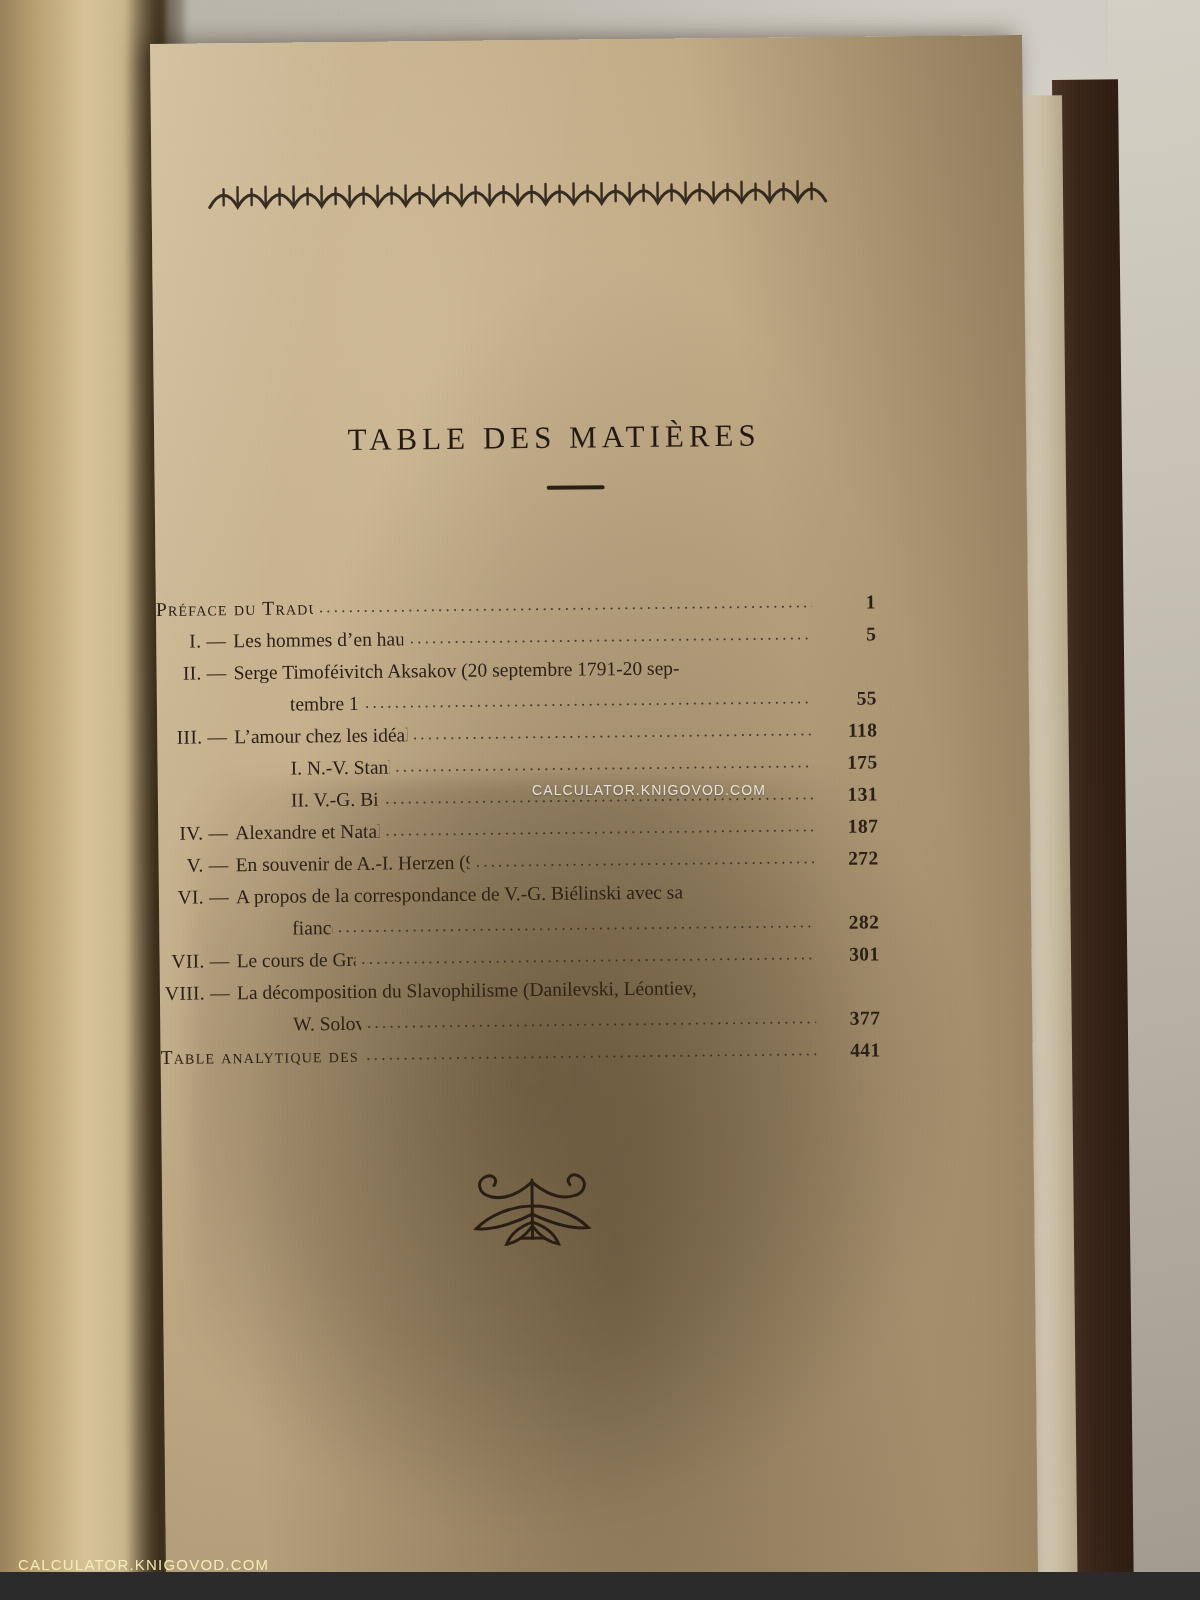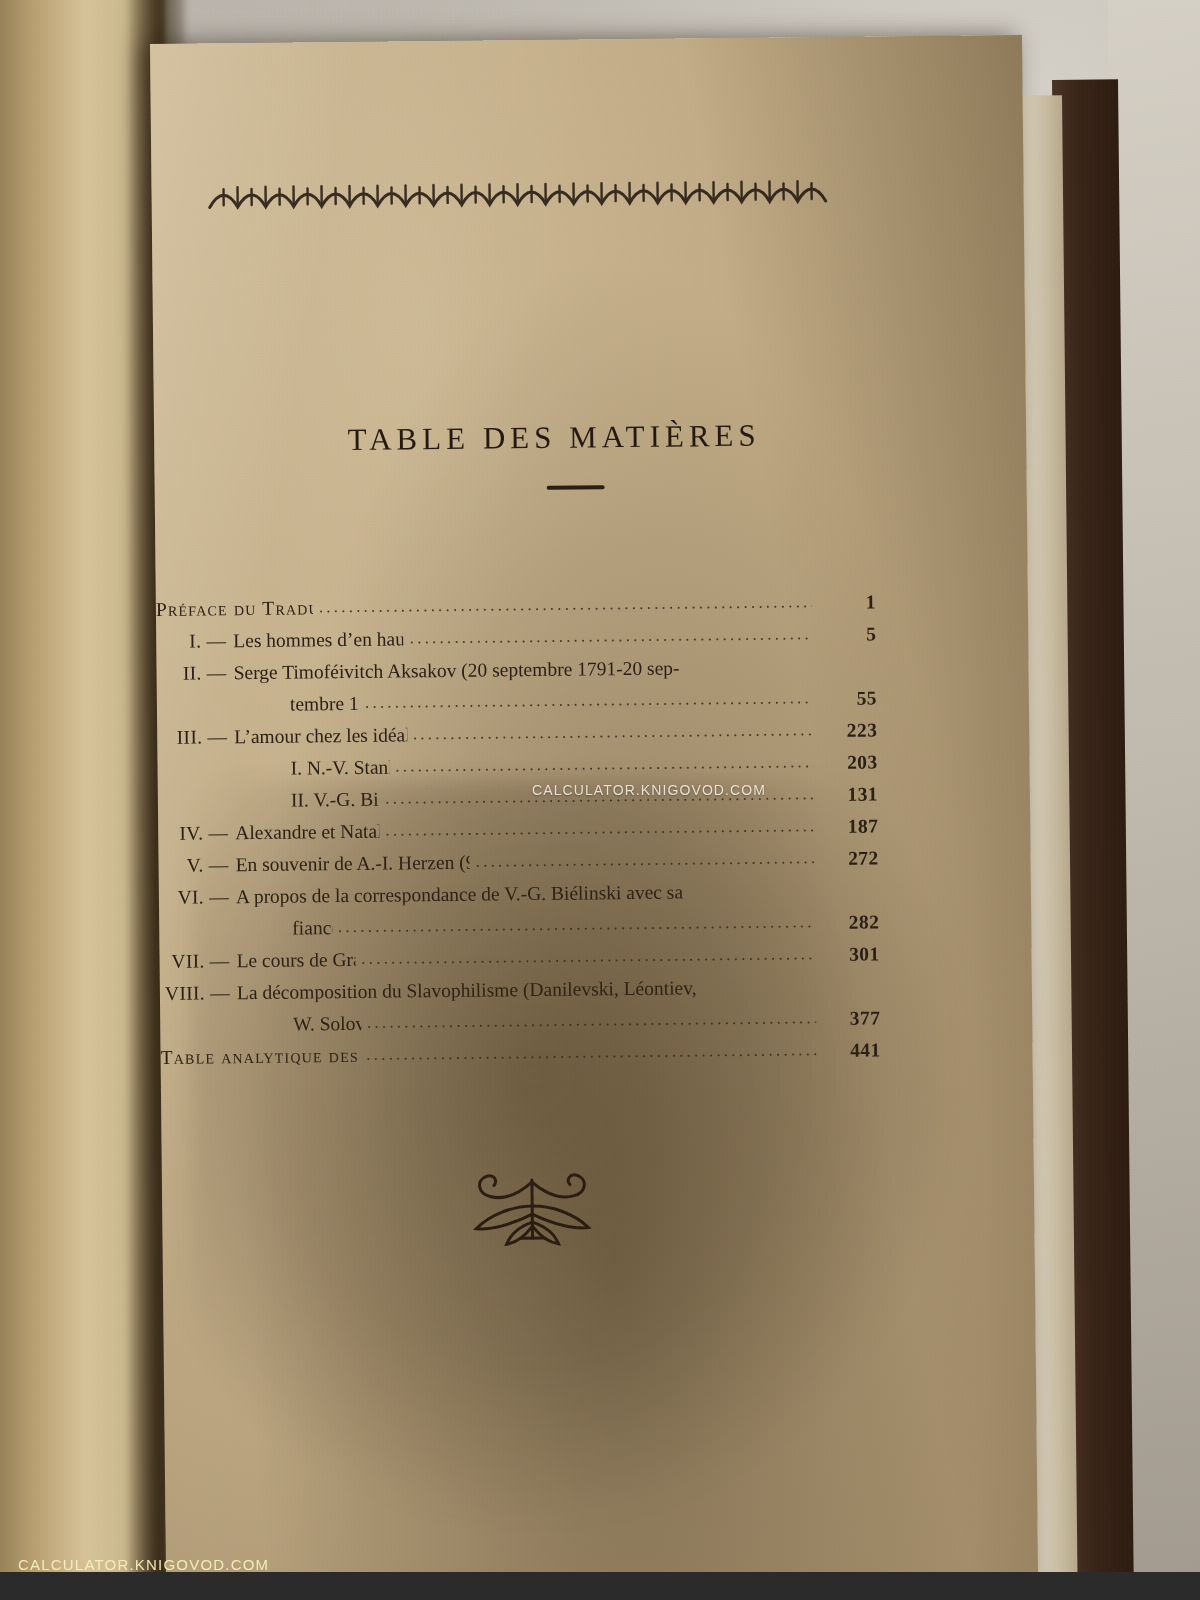--- a/index.html
+++ b/index.html
@@ -321,27 +321,27 @@
         <div class="toc-row cont">
           <span class="toc-num"></span>
           <span class="toc-label">tembre 1891)</span>
           <span class="toc-dots">...........................................................................................</span>
           <span class="toc-page">55</span>
         </div>
         <div class="toc-row">
           <span class="toc-num">III. —</span>
           <span class="toc-label">L’amour chez les idéalistes vers  1830</span>
           <span class="toc-dots">...........................................................................................</span>
-          <span class="toc-page">223</span>
+          <span class="toc-page">118</span>
         </div>
         <div class="toc-row sub">
           <span class="toc-num"></span>
           <span class="toc-label">I. N.-V. Stankévitch.</span>
           <span class="toc-dots">...........................................................................................</span>
-          <span class="toc-page">203</span>
+          <span class="toc-page">175</span>
         </div>
         <div class="toc-row sub">
           <span class="toc-num"></span>
           <span class="toc-label">II. V.-G. Biélinski</span>
           <span class="toc-dots">...........................................................................................</span>
           <span class="toc-page">131</span>
         </div>
         <div class="toc-row">
           <span class="toc-num">IV. —</span>
           <span class="toc-label">Alexandre et Natalie Hertzen</span>

